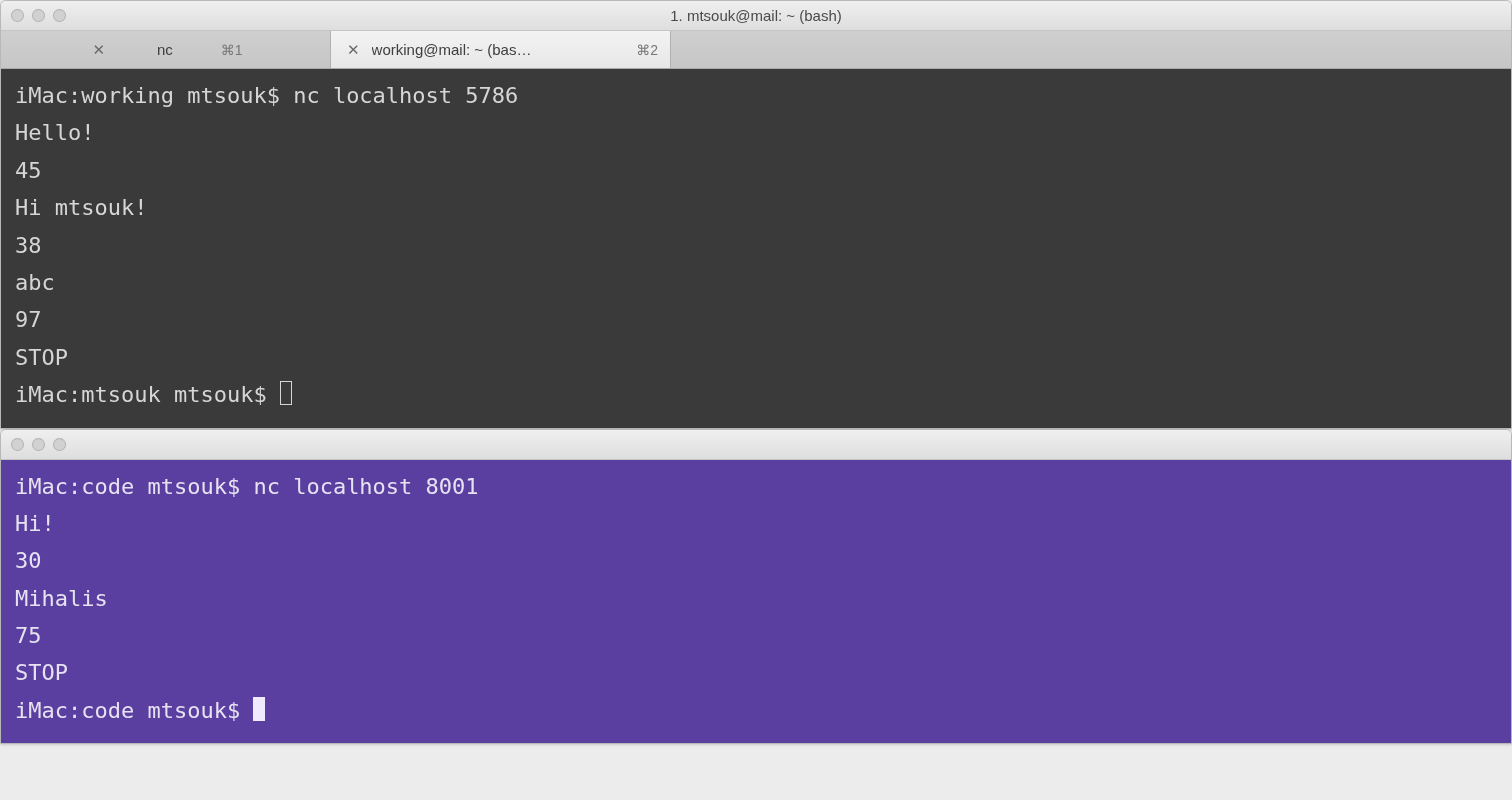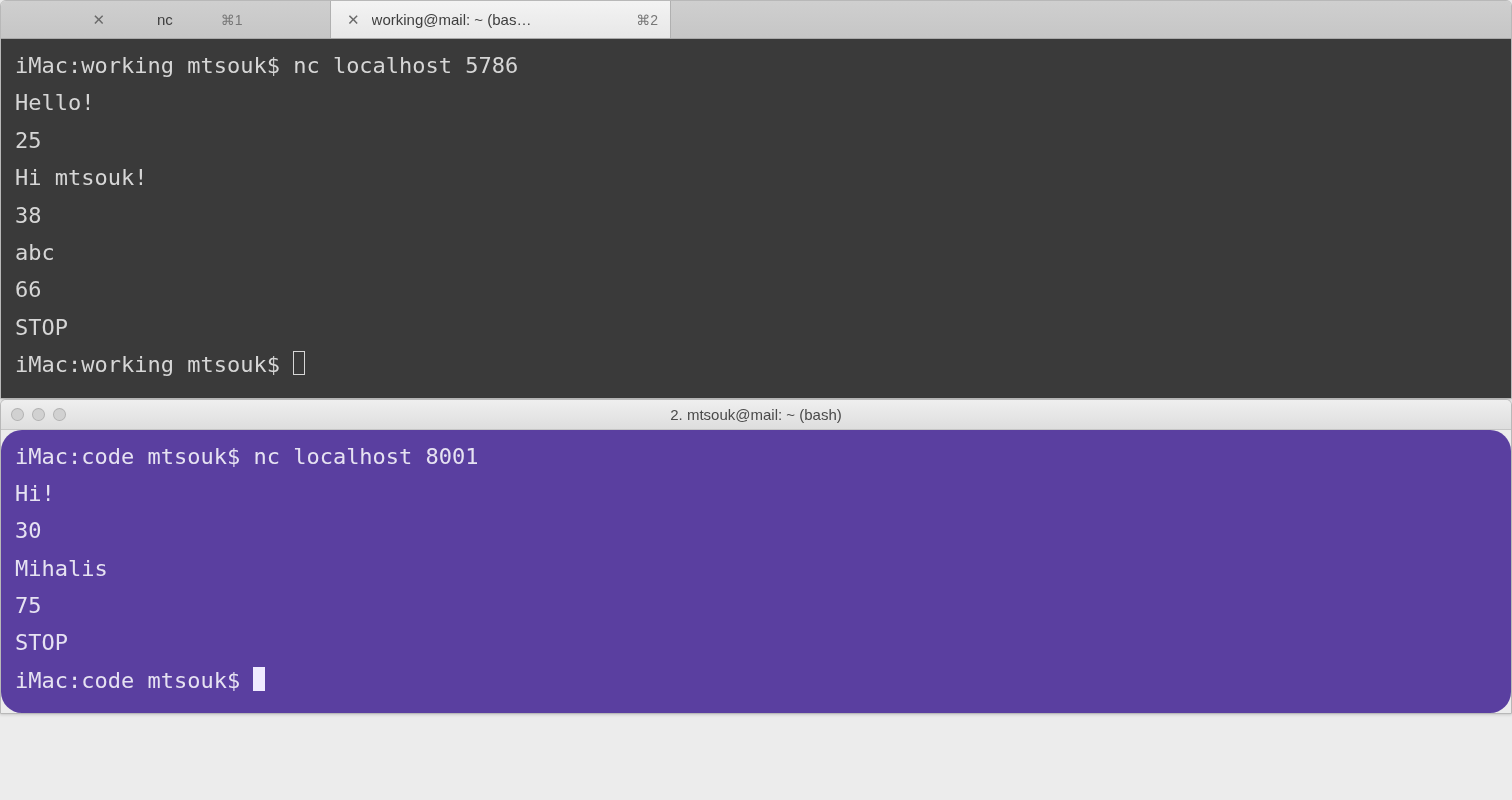--- a/index.html
+++ b/index.html
@@ -91,21 +91,20 @@
       padding: 8px 14px 14px 14px;
       white-space: pre;
     }
     .term-dark {
       background: #3a3a3a;
       color: #d6d6d6;
     }
     .term-purple {
       background: #5a3fa0;
       color: #e6e2f2;
-      border-radius: 21px;
     }
     .cursor-outline {
       display: inline-block;
       width: 12px;
       height: 24px;
       border: 1.5px solid #d6d6d6;
       vertical-align: text-bottom;
       margin-bottom: 2px;
     }
     .cursor-block {
@@ -119,53 +118,60 @@
     .tab1 { width: 330px; justify-content: center; }
     .tab1 .label { flex: 0 1 auto; text-align: center; }
     .tab1 .close { margin-right: 40px; }
     .tab1 .shortcut { margin-left: 40px; }
     .tab2 { width: 340px; }
   </style>
 </head>
 <body>
 
 <div class="window" style="margin:0;">
+  <div class="titlebar">
+    <div class="traffic-lights">
+      <div class="light"></div>
+      <div class="light"></div>
+      <div class="light"></div>
+    </div>
+    <div class="window-title">1. mtsouk@mail: ~ (bash)</div>
+  </div>
 
   <div class="tabbar">
     <div class="tab tab1">
       <span class="close">✕</span>
       <span class="label">nc</span>
       <span class="shortcut">⌘1</span>
     </div>
     <div class="tab tab2 active">
       <span class="close">✕</span>
       <span class="label">working@mail: ~ (bas…</span>
       <span class="shortcut">⌘2</span>
     </div>
   </div>
 
   <div class="term term-dark"><span>iMac:working mtsouk$ nc localhost 5786</span>
 <span>Hello!</span>
-<span>25</span>
+<span>45</span>
 <span>Hi mtsouk!</span>
 <span>38</span>
 <span>abc</span>
-<span>66</span>
+<span>97</span>
 <span>STOP</span>
-<span>iMac:working mtsouk$ </span><span class="cursor-outline"></span></div>
+<span>iMac:mtsouk mtsouk$ </span><span class="cursor-outline"></span></div>
 </div>
 
 <div class="window" style="margin-top:0;">
   <div class="titlebar">
     <div class="traffic-lights">
       <div class="light"></div>
       <div class="light"></div>
       <div class="light"></div>
     </div>
-    <div class="window-title">2. mtsouk@mail: ~ (bash)</div>
   </div>
 
   <div class="term term-purple"><span>iMac:code mtsouk$ nc localhost 8001</span>
 <span>Hi!</span>
 <span>30</span>
 <span>Mihalis</span>
 <span>75</span>
 <span>STOP</span>
 <span>iMac:code mtsouk$ </span><span class="cursor-block"></span></div>
 </div>

